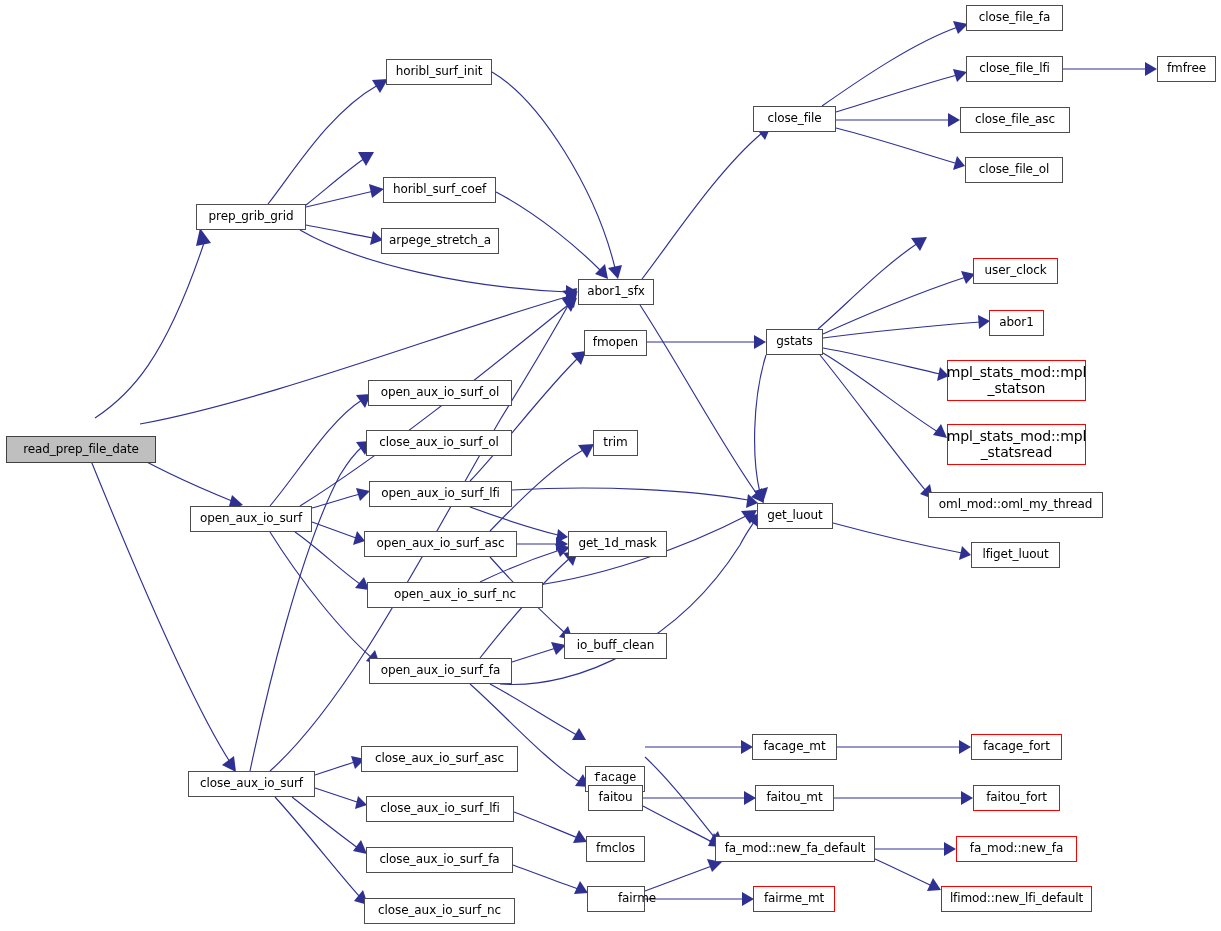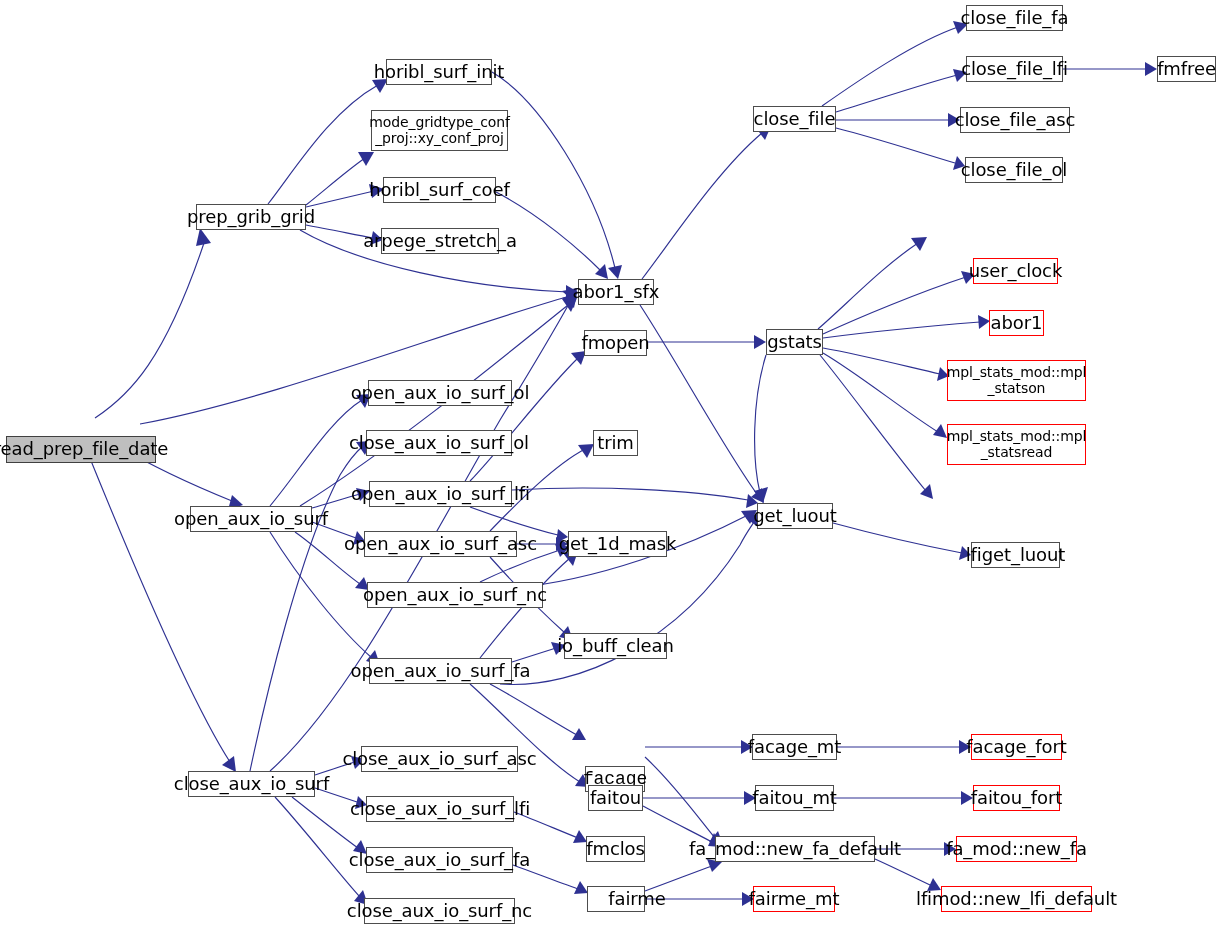--- a/index.html
+++ b/index.html
@@ -25,21 +25,21 @@
   .node {
     position: absolute;
     box-sizing: border-box;
     display: flex;
     align-items: center;
     justify-content: center;
     text-align: center;
     background: #ffffff;
     border: 1px solid #4d4d4d;
     color: #000000;
-    font-size: 18px;
+    font-size: 12px;
     line-height: 1.12;
     white-space: pre;
     letter-spacing: -0.1px;
   }
   .node.root {
     background: #bfbfbf;
     border: 1px solid #404040;
   }
   .node.red {
     border: 1px solid #ff0000;
@@ -252,38 +252,37 @@
       <polygon class="arrowhead" points="956,849 944,856 944,842"></polygon>
 
       <path class="edge" d="M875,859 C895,868 915,878 932,886"></path>
       <polygon class="arrowhead" points="941,890 927,891 933,878"></polygon>
     </g>
   </svg>
 
   <div class="node root" style="left:6px;top:436px;width:150px;height:27px;">read_prep_file_date</div>
   <div class="node" style="left:196px;top:204px;width:110px;height:26px;">prep_grib_grid</div>
   <div class="node" style="left:386px;top:59px;width:106px;height:26px;">horibl_surf_init</div>
-  <div class="node" style="left:371px;top:110px;width:137px;height:41px;font-size:14px;">mode_gridtype_conf
-_proj::xy_conf_proj</div>
   <div class="node" style="left:383px;top:177px;width:113px;height:26px;">horibl_surf_coef</div>
   <div class="node" style="left:381px;top:228px;width:118px;height:26px;">arpege_stretch_a</div>
   <div class="node" style="left:578px;top:279px;width:76px;height:26px;">abor1_sfx</div>
   <div class="node" style="left:753px;top:106px;width:83px;height:26px;">close_file</div>
   <div class="node" style="left:966px;top:5px;width:97px;height:26px;">close_file_fa</div>
   <div class="node" style="left:966px;top:56px;width:97px;height:26px;">close_file_lfi</div>
   <div class="node" style="left:960px;top:107px;width:110px;height:26px;">close_file_asc</div>
   <div class="node" style="left:965px;top:157px;width:98px;height:26px;">close_file_ol</div>
   <div class="node" style="left:1157px;top:56px;width:59px;height:26px;">fmfree</div>
   <div class="node" style="left:766px;top:329px;width:57px;height:26px;">gstats</div>
   <div class="node red" style="left:973px;top:258px;width:85px;height:26px;">user_clock</div>
   <div class="node red" style="left:989px;top:310px;width:55px;height:26px;">abor1</div>
   <div class="node red" style="left:947px;top:360px;width:139px;height:41px;font-size:14px;">mpl_stats_mod::mpl
 _statson</div>
   <div class="node red" style="left:947px;top:424px;width:139px;height:41px;font-size:14px;">mpl_stats_mod::mpl
 _statsread</div>
+  <div class="node" style="left:928px;top:492px;width:175px;height:26px;">oml_mod::oml_my_thread</div>
   <div class="node" style="left:971px;top:542px;width:89px;height:26px;">lfiget_luout</div>
   <div class="node" style="left:584px;top:330px;width:63px;height:26px;">fmopen</div>
   <div class="node" style="left:368px;top:380px;width:144px;height:26px;">open_aux_io_surf_ol</div>
   <div class="node" style="left:190px;top:506px;width:122px;height:26px;">open_aux_io_surf</div>
   <div class="node" style="left:366px;top:430px;width:146px;height:26px;">close_aux_io_surf_ol</div>
   <div class="node" style="left:593px;top:430px;width:45px;height:26px;">trim</div>
   <div class="node" style="left:369px;top:481px;width:143px;height:26px;">open_aux_io_surf_lfi</div>
   <div class="node" style="left:364px;top:531px;width:153px;height:26px;">open_aux_io_surf_asc</div>
   <div class="node" style="left:568px;top:531px;width:99px;height:26px;">get_1d_mask</div>
   <div class="node" style="left:757px;top:503px;width:76px;height:26px;">get_luout</div>

